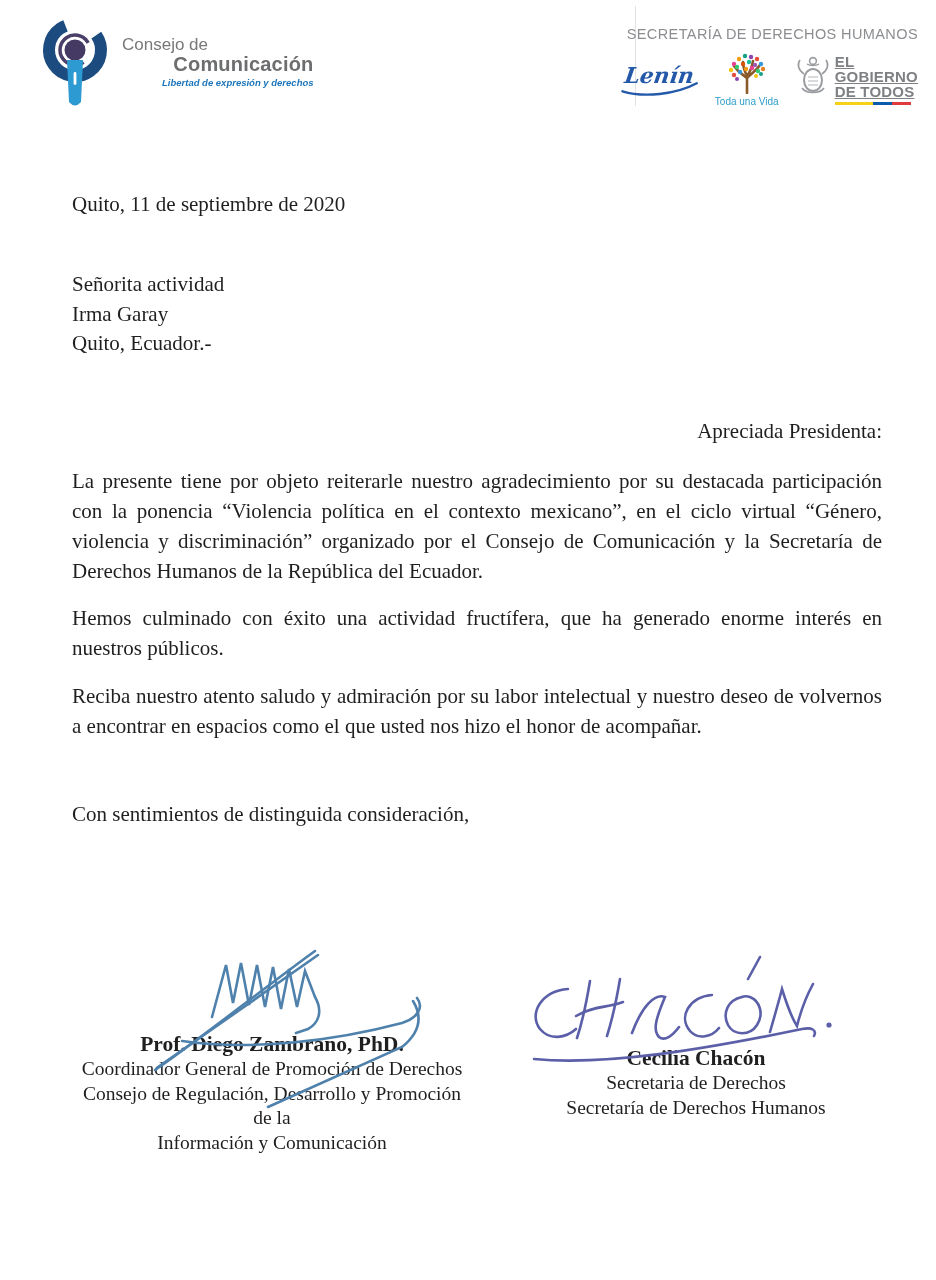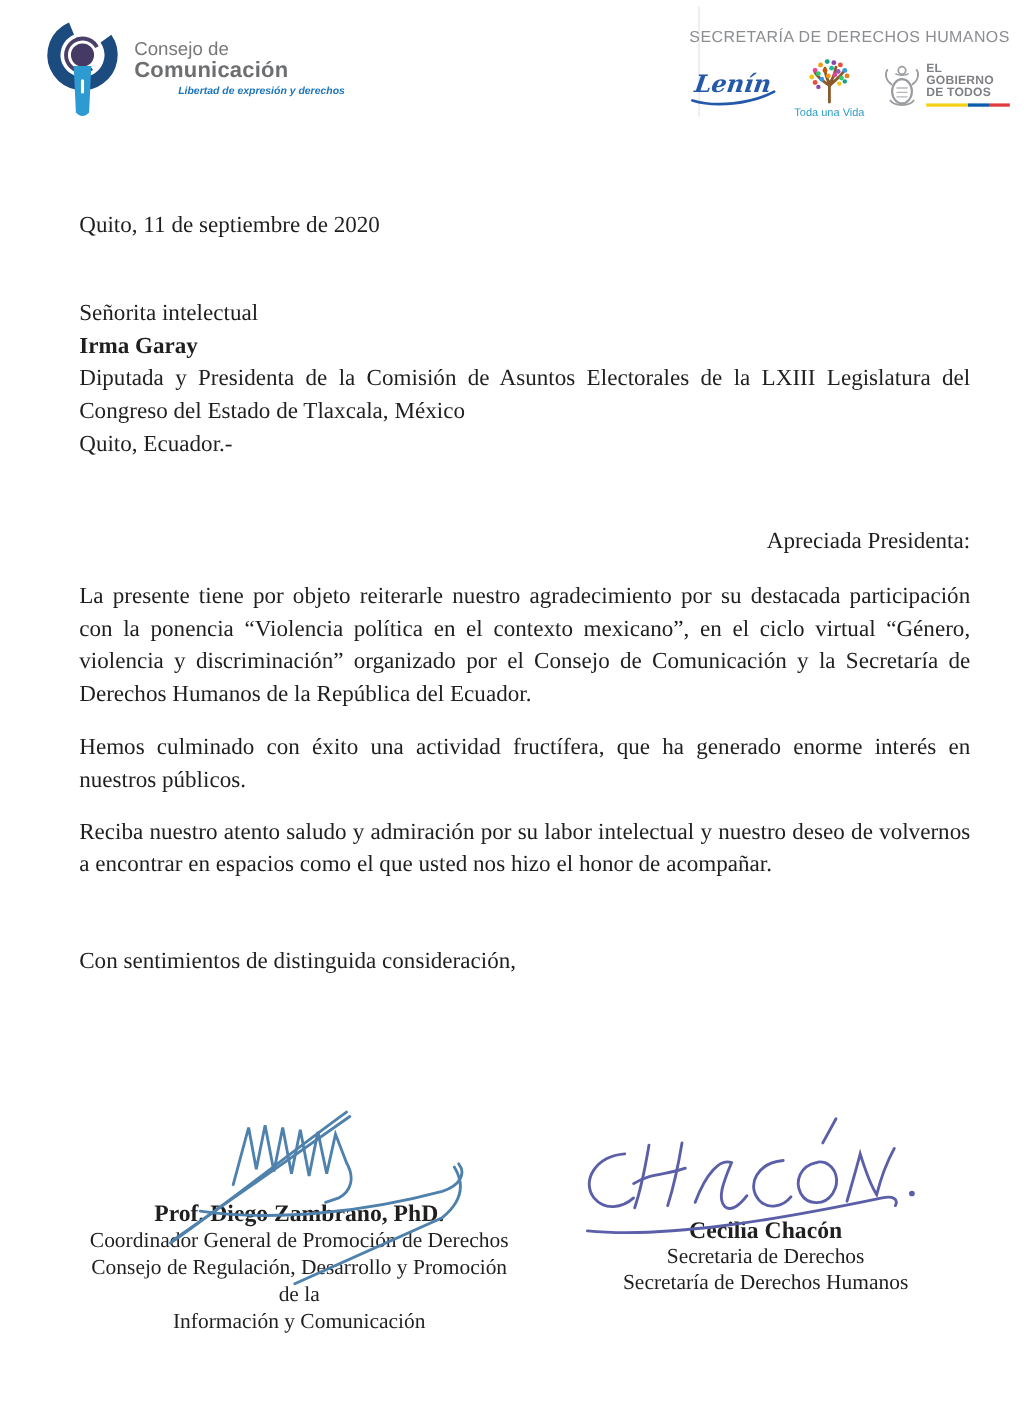--- a/index.html
+++ b/index.html
@@ -7,41 +7,41 @@
         font-family:"Liberation Serif",serif;color:#1f1f1f;overflow:hidden;margin:0 auto;}
 
   
   .header{position:relative;height:122px;font-family:"Liberation Sans",sans-serif;}
   .header-divider{position:absolute;left:635px;top:6px;width:1px;height:100px;background:#e2e2e2;}
 
   .logo-left{position:absolute;left:38px;top:14px;display:flex;align-items:flex-start;}
   .logo-mark{width:76px;height:96px;}
   .logo-text{margin-left:8px;margin-top:22px;line-height:1.05;}
   .org-line1{font-size:17px;color:#77787a;}
-  .org-line2{font-size:20px;font-weight:bold;color:#6d6e70;letter-spacing:.2px;}
+  .org-line2{font-size:20px;font-weight:bold;color:#6d6e70;letter-spacing:.2px;text-align:right;}
   .org-tagline{font-size:9.5px;font-weight:bold;font-style:italic;color:#1b75bb;margin-top:3px;margin-left:40px;}
 
   .sdh-title{position:absolute;top:26px;right:18px;font-size:14.5px;color:#8b8d90;
              letter-spacing:.4px;font-weight:500;}
   .gov-logos{position:absolute;top:52px;right:18px;display:flex;align-items:center;gap:14px;}
   .lenin-wrap{width:84px;height:52px;}
   .tree-wrap{width:66px;text-align:center;}
   .tree-caption{font-size:10px;color:#2e9dc9;margin-top:-2px;white-space:nowrap;}
   .gob-wrap{display:flex;align-items:flex-start;}
   .coat-wrap{width:38px;height:46px;}
   .gob-textcol{margin-left:3px;}
-  .gob-lines{font-size:11px;font-weight:bold;line-height:1.02;color:#7e8083;letter-spacing:.2px;}
+  .gob-lines{font-size:15px;font-weight:bold;line-height:1.02;color:#7e8083;letter-spacing:.2px;text-decoration:underline;}
   .flag-stripe{margin-top:3px;height:3px;width:76px;
      background:linear-gradient(90deg,#f5d117 0 50%,#0a5cab 50% 75%,#e13a3e 75% 100%);}
 
   
   .content{padding:0 54px 0 72px;font-size:21px;line-height:1.42;}
   .date-line{margin-top:68px;}
   .address{margin-top:50px;}
-  .address .bold{font-weight:bold;}
+  .address .bold{font-weight:normal;}
   .address-title{text-align:justify;}
   .greeting{margin-top:58px;text-align:right;}
   .para{margin-top:18px;text-align:justify;}
   .para.first{margin-top:20px;}
   .closing{margin-top:58px;}
 
   
   .signatures{position:relative;margin-top:108px;height:218px;}
   .sig-col{position:absolute;top:0;height:218px;}
   .sig-col.left{left:72px;width:400px;}
@@ -137,23 +137,22 @@
         </div>
       </div>
     </div>
   </div>
 
   <div class="content">
 
     <div class="date-line">Quito, 11 de septiembre de 2020</div>
 
     <div class="address">
-      <div>Señorita intelectual</div>
+      <div>Señorita actividad</div>
       <div class="bold">Irma Garay</div>
-      <div class="address-title">Diputada y Presidenta de la Comisión de Asuntos Electorales de la LXIII Legislatura del Congreso del Estado de Tlaxcala, México</div>
       <div>Quito, Ecuador.-</div>
     </div>
 
     <div class="greeting">Apreciada Presidenta:</div>
 
     <div class="para first">La presente tiene por objeto reiterarle nuestro agradecimiento por su destacada participación con la ponencia “Violencia política en el contexto mexicano”, en el ciclo virtual “Género, violencia y discriminación” organizado por el Consejo de Comunicación y la Secretaría de Derechos Humanos de la República del Ecuador.</div>
     <div class="para">Hemos culminado con éxito una actividad fructífera, que ha generado enorme interés en nuestros públicos.</div>
     <div class="para">Reciba nuestro atento saludo y admiración por su labor intelectual y nuestro deseo de volvernos a encontrar en espacios como el que usted nos hizo el honor de acompañar.</div>
 
     <div class="closing">Con sentimientos de distinguida consideración,</div>

